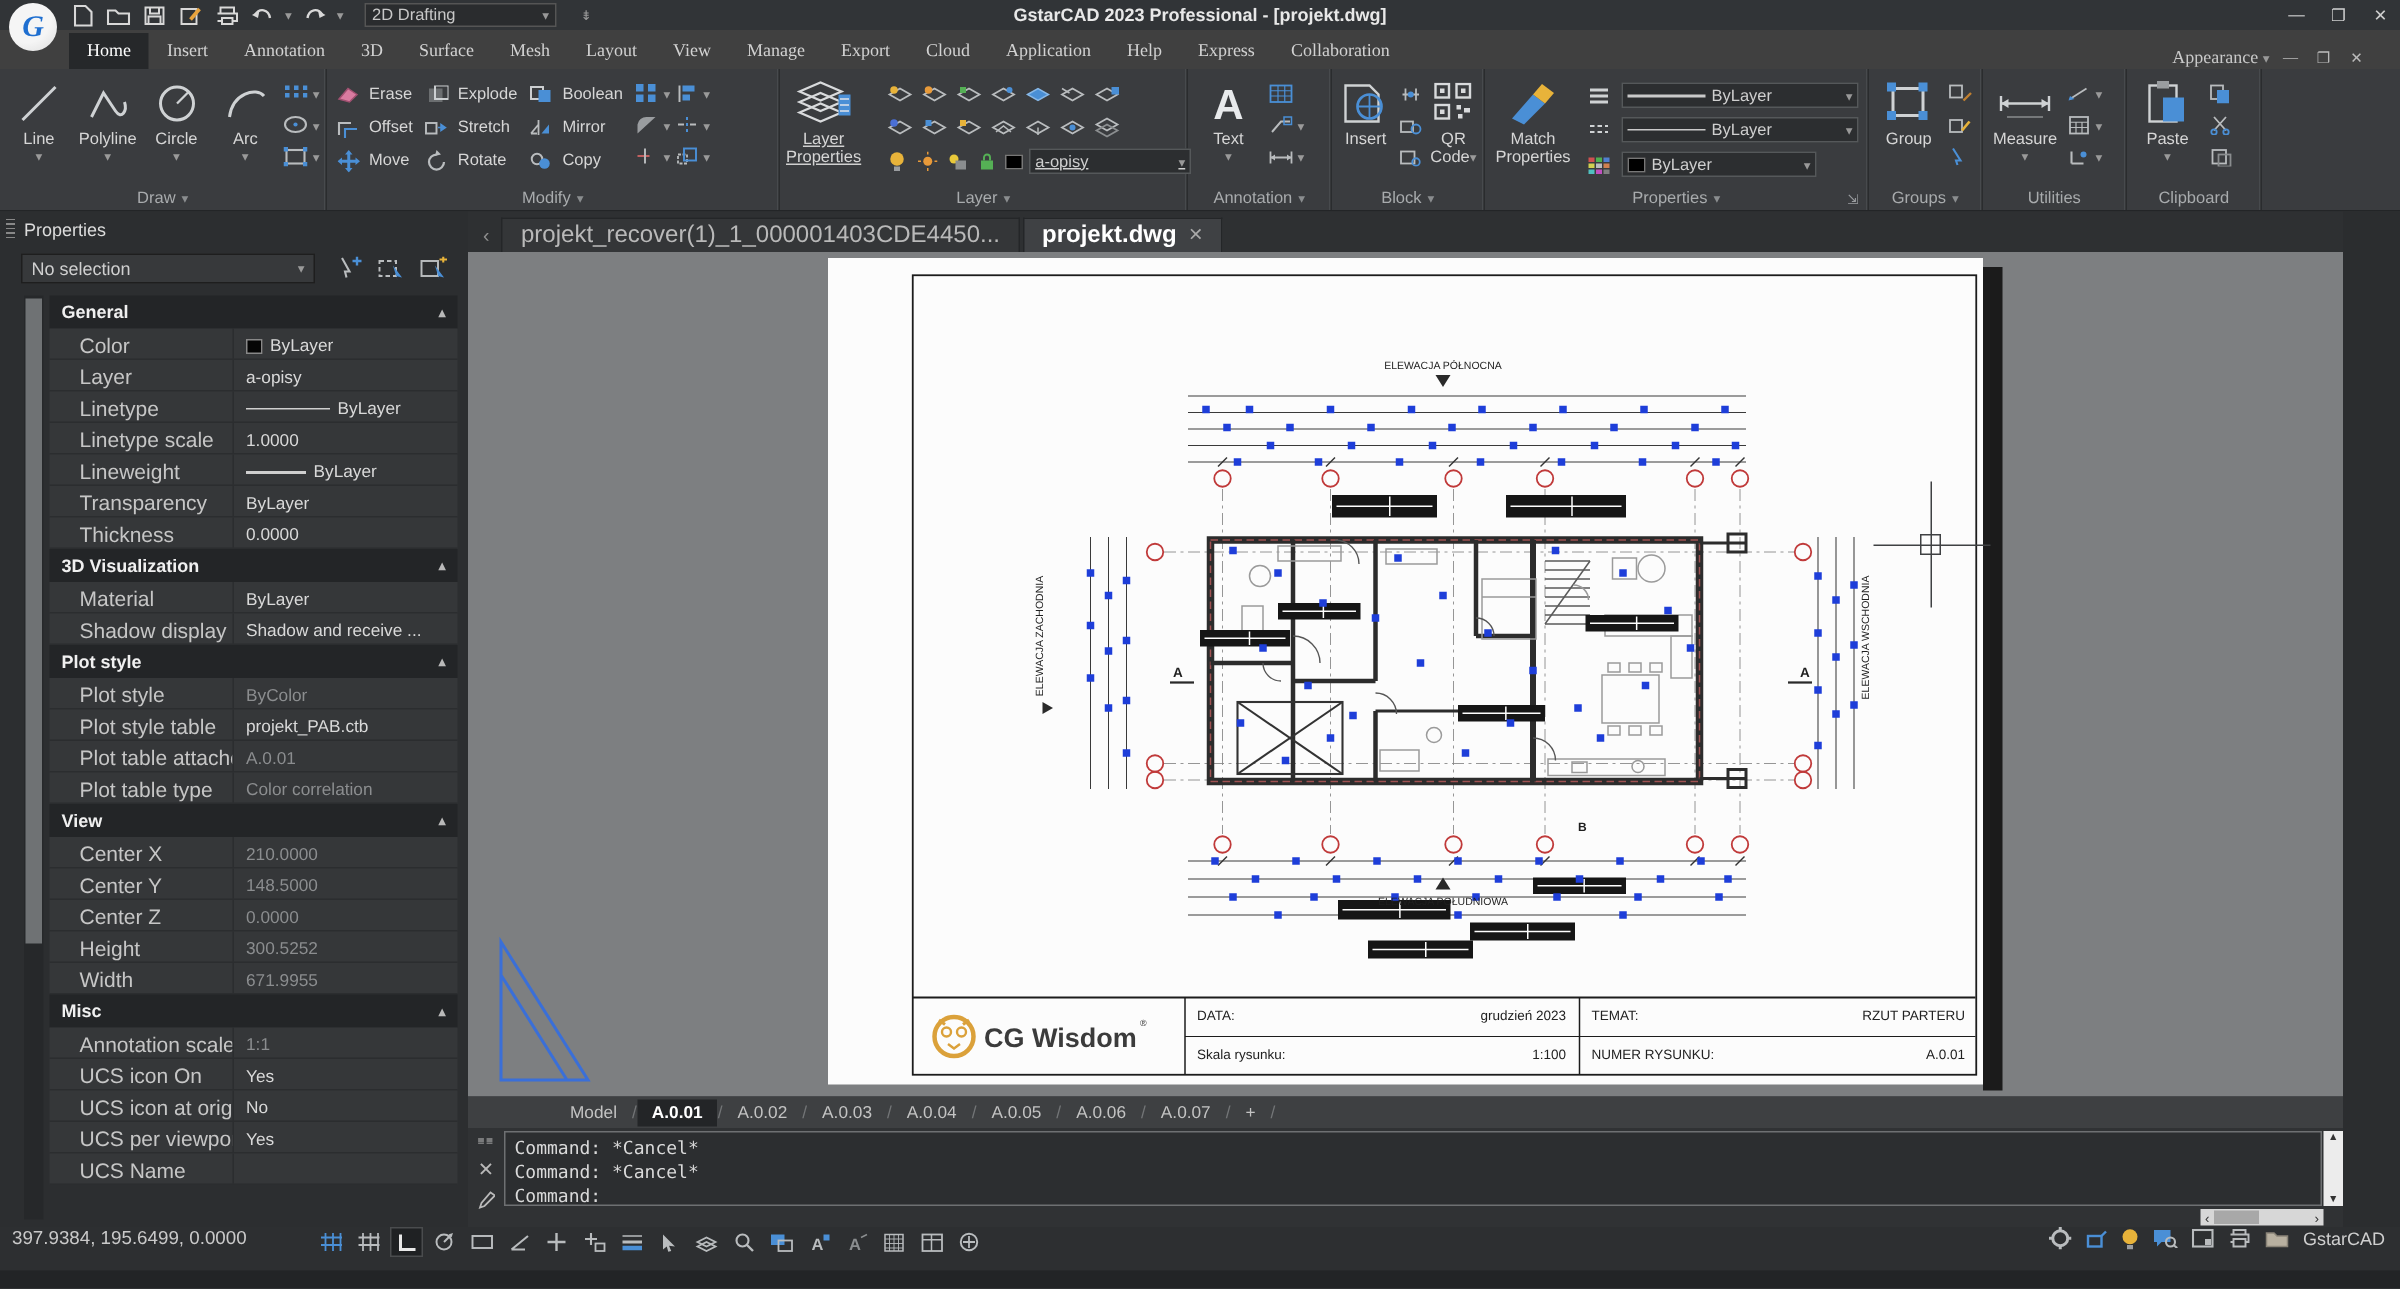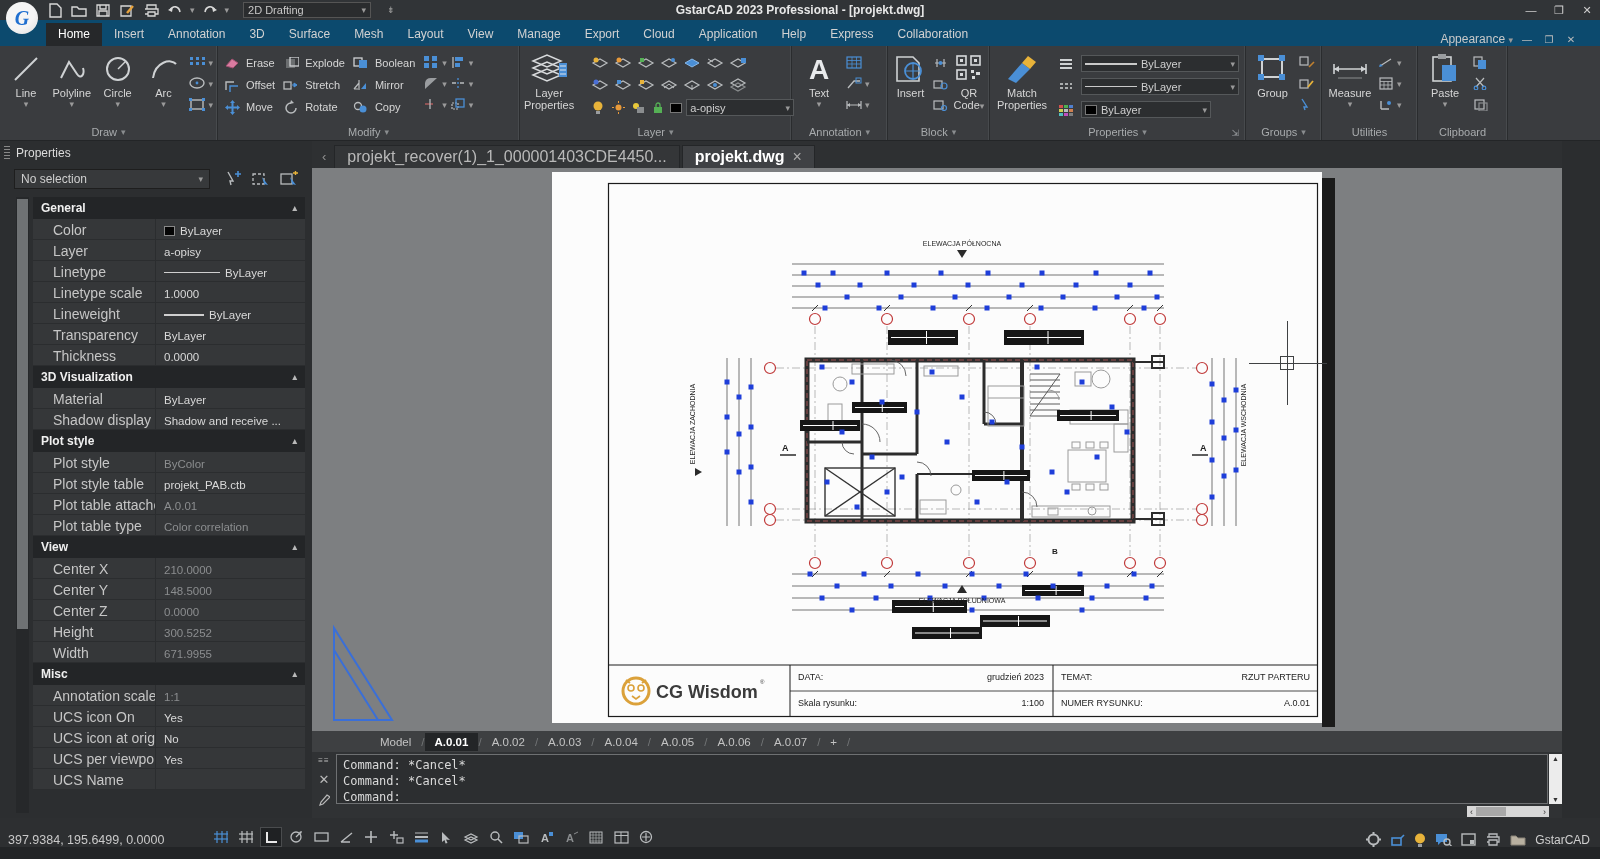--- a/index.html
+++ b/index.html
@@ -17,22 +17,22 @@
   .qa .qi { width:18px; height:16px; display:flex; align-items:center; justify-content:center; }
   .qa svg { display:block; }
   .wsbox { margin-left:8px; width:128px; height:16px; background:#2a2c2e; border:1px solid #555;
     color:#c8c8c8; font-size:11px; display:flex; align-items:center; padding:0 4px; }
   .wsbox .cv { margin-left:auto; color:#999; font-size:9px; }
   #win-title { position:absolute; left:0; right:0; text-align:center; color:#e8e8e8; font-weight:bold; font-size:12px; }
   .winbtns { margin-left:auto; display:flex; gap:2px; z-index:5; }
   .winbtns div { width:26px; height:18px; display:flex; align-items:center; justify-content:center; color:#cfcfcf; font-size:11px; }
 
   
-  #ribbontabs { position:absolute; left:0; top:20px; width:1600px; height:26px; background:#0c4a6e;
-    display:flex; align-items:flex-end; padding-left:46px; }
+  #ribbontabs { position:absolute; left:0; top:20px; width:1600px; height:26px; background:#404040;
+    display:flex; align-items:flex-end; padding-left:46px;font-family:Liberation Serif, serif; }
   .rtab { padding:4px 12px 5px 12px; color:#d2d2d2; font-size:12px; cursor:default; }
   .rtab.active { background:#26282a; color:#ffffff; }
   #tabs-right { margin-left:auto; display:flex; align-items:center; gap:6px; padding-right:21px; color:#c9c9c9; }
   #tabs-right .dwb { font-size:10px; color:#bbb; width:16px; text-align:center; }
 
   
   #ribbon { position:absolute; left:0; top:46px; width:1600px; height:95px; background:#3a3c3f;
     border-bottom:1px solid #232527; display:flex; }
   .panel { position:relative; height:100%; border-right:1px solid #2a2c2e; box-shadow:inset -1px 0 0 #474a4d;
     display:flex; flex-direction:column; }
@@ -119,21 +119,21 @@
   #cmd-vscroll { position:absolute; left:1237px; top:2px; width:13px; height:50px; background:#ececec;
     display:flex; flex-direction:column; justify-content:space-between; align-items:center; padding:1px 0; }
   #cmd-vscroll span { color:#333; font-size:7px; }
   #cmd-hscroll { position:absolute; left:1155px; top:54px; width:82px; height:11px; background:#d7d7d7;
     display:flex; align-items:center; }
   #cmd-hscroll .ar { color:#333; font-size:9px; padding:0 3px; }
   #cmd-hscroll .th { width:30px; height:9px; background:#a8a8a8; }
 
   
   #statusbar { position:absolute; left:0; top:818px; width:1600px; height:29px; background:#2d2f31;
-    display:flex; align-items:flex-end; }
+    display:flex; align-items:flex-start; }
   #coords { padding-left:8px; width:210px; color:#c9c9c9; font-size:12.5px; }
   #sticons { display:flex; gap:3px; align-items:center; }
   .st { width:22px; height:20px; display:flex; align-items:center; justify-content:center; }
   .st.pressed { background:#1f2123; border:1px solid #4a4c4e; }
   #stright { margin-left:auto; display:flex; align-items:center; gap:9px; padding-right:10px; }
   #brand { color:#cfcfcf; font-size:12px; }
   #bottomstrip { position:absolute; left:0; top:847px; width:1600px; height:12px; background:#222426; }
 
   svg { display:block; }
   text { font-family:"Liberation Sans", sans-serif; }
@@ -454,21 +454,21 @@
           </div>
       </div>
     </div>
     <div class="plabel">
         <span>Modify</span>
         <span class="cv">▾</span>
       </div>
   </div>
 
   <div class="panel" style="width:272px;">
-    <div class="pbody" style="gap:16px;">
+    <div class="pbody" style="gap:16px;text-decoration:underline;">
       <div class="bigbtn" style="width:58px;">
         <span class="bi">
             <svg width="40" height="32">
               <g fill="none" stroke="#d8dadc" stroke-width="1.5">
                 <path d="M4 8 L18 2 L32 8 L18 14 z"></path>
                 <path d="M4 15 L18 9 L32 15 L18 21 z"></path>
                 <path d="M4 22 L18 16 L32 22 L18 28 z"></path>
               </g>
               <rect x="30" y="10" width="8" height="14" fill="#4a8fd6"></rect>
               <path d="M31 13 h6 M31 17 h6 M31 21 h6" stroke="#dfe4ea"></path>

